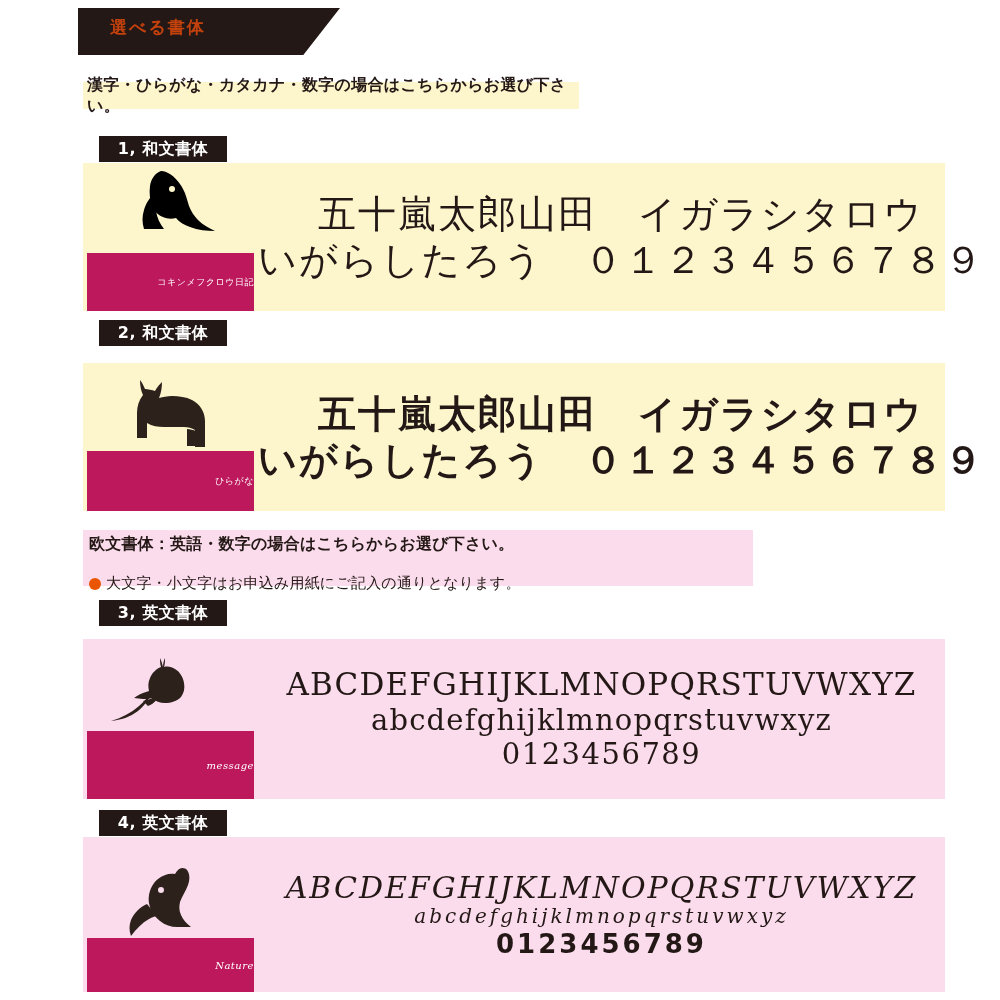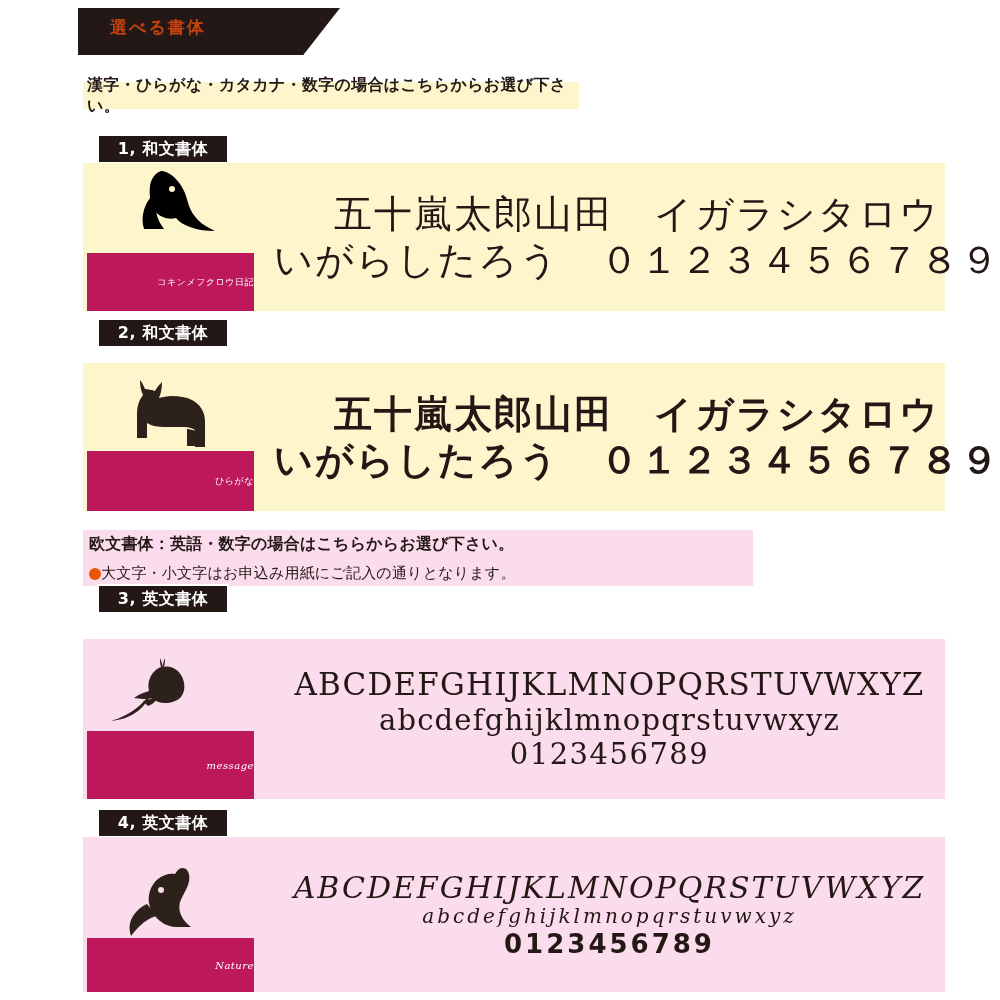--- a/index.html
+++ b/index.html
@@ -73,23 +73,24 @@
   .note-en .line1 {
     font-size: 16px;
     font-weight: bold;
     font-family: "DejaVu Sans", sans-serif;
     letter-spacing: 0.2px;
   }
   .note-en .line2 {
     font-size: 15px;
     font-family: "DejaVu Sans", sans-serif;
     letter-spacing: 0.2px;
-    margin-top: 9px;
-    display: flex;
-    align-items: center;
+    margin-top: 19px;
+    display: flex;
+    align-items: center;
+    gap: 5px;
   }
   .bullet-dot {
     display: inline-block;
     width: 12px;
     height: 12px;
     border-radius: 50%;
     background: #ea5504;
     flex: 0 0 auto;
   }
 
@@ -159,21 +160,20 @@
     justify-content: center;
   }
 
   .specimen {
     flex: 1 1 auto;
     display: flex;
     flex-direction: column;
     align-items: center;
     justify-content: center;
     padding: 4px 0;
-    margin-left: 16px;
   }
 
   .jp-line {
     font-family: "DejaVu Sans", sans-serif;
     white-space: nowrap;
     line-height: 1.22;
   }
   .jp-line.serif { font-family: "DejaVu Serif", serif; }
   .jp-1 { font-size: 38px; letter-spacing: 2px; }
   .jp-2 { font-size: 38px; letter-spacing: 2px; font-weight: bold; }
@@ -246,21 +246,21 @@
 </div>
 
 <div class="note-en">
   <div class="line1">欧文書体：英語・数字の場合はこちらからお選び下さい。</div>
   <div class="line2">
     <span class="bullet-dot"></span>
     <span>大文字・小文字はお申込み用紙にご記入の通りとなります。</span>
   </div>
 </div>
 
-<div class="tab" style="left:97px; top:584px;">
+<div class="tab" style="left:97px; top:598px;">
   <span>3, 英文書体</span>
 </div>
 <div class="row pink" style="top:639px; height:160px;">
   <div class="plate">
     <div class="silhouette" style="bottom:70px; left:-6px;">
       <svg width="130" height="72" viewBox="0 0 130 72" aria-hidden="true">
         <path fill="#2d211c" d="M60 10c-1-4-2-7-3-9 0 3 0 6 1 9-5 2-9 6-11 11-2 4-2 9-1 13l-3 1c-4 1-8 3-12 6l9 1c3 0 6 0 9-1 3 3 8 5 13 5 6 0 12-2 16-6 3-4 4-9 3-14-1-6-4-11-9-14-3-2-7-3-11-2 1-3 1-6 1-9-1 2-2 5-2 9z"></path>
         <path fill="#2d211c" d="M8 64c10-3 20-8 28-15 6-5 11-11 15-18-3 9-9 17-16 23-8 6-17 9-27 10z"></path>
         <path fill="#2d211c" d="M40 44c6-1 12-4 17-8-2 6-6 11-12 13z"></path>
       </svg>

